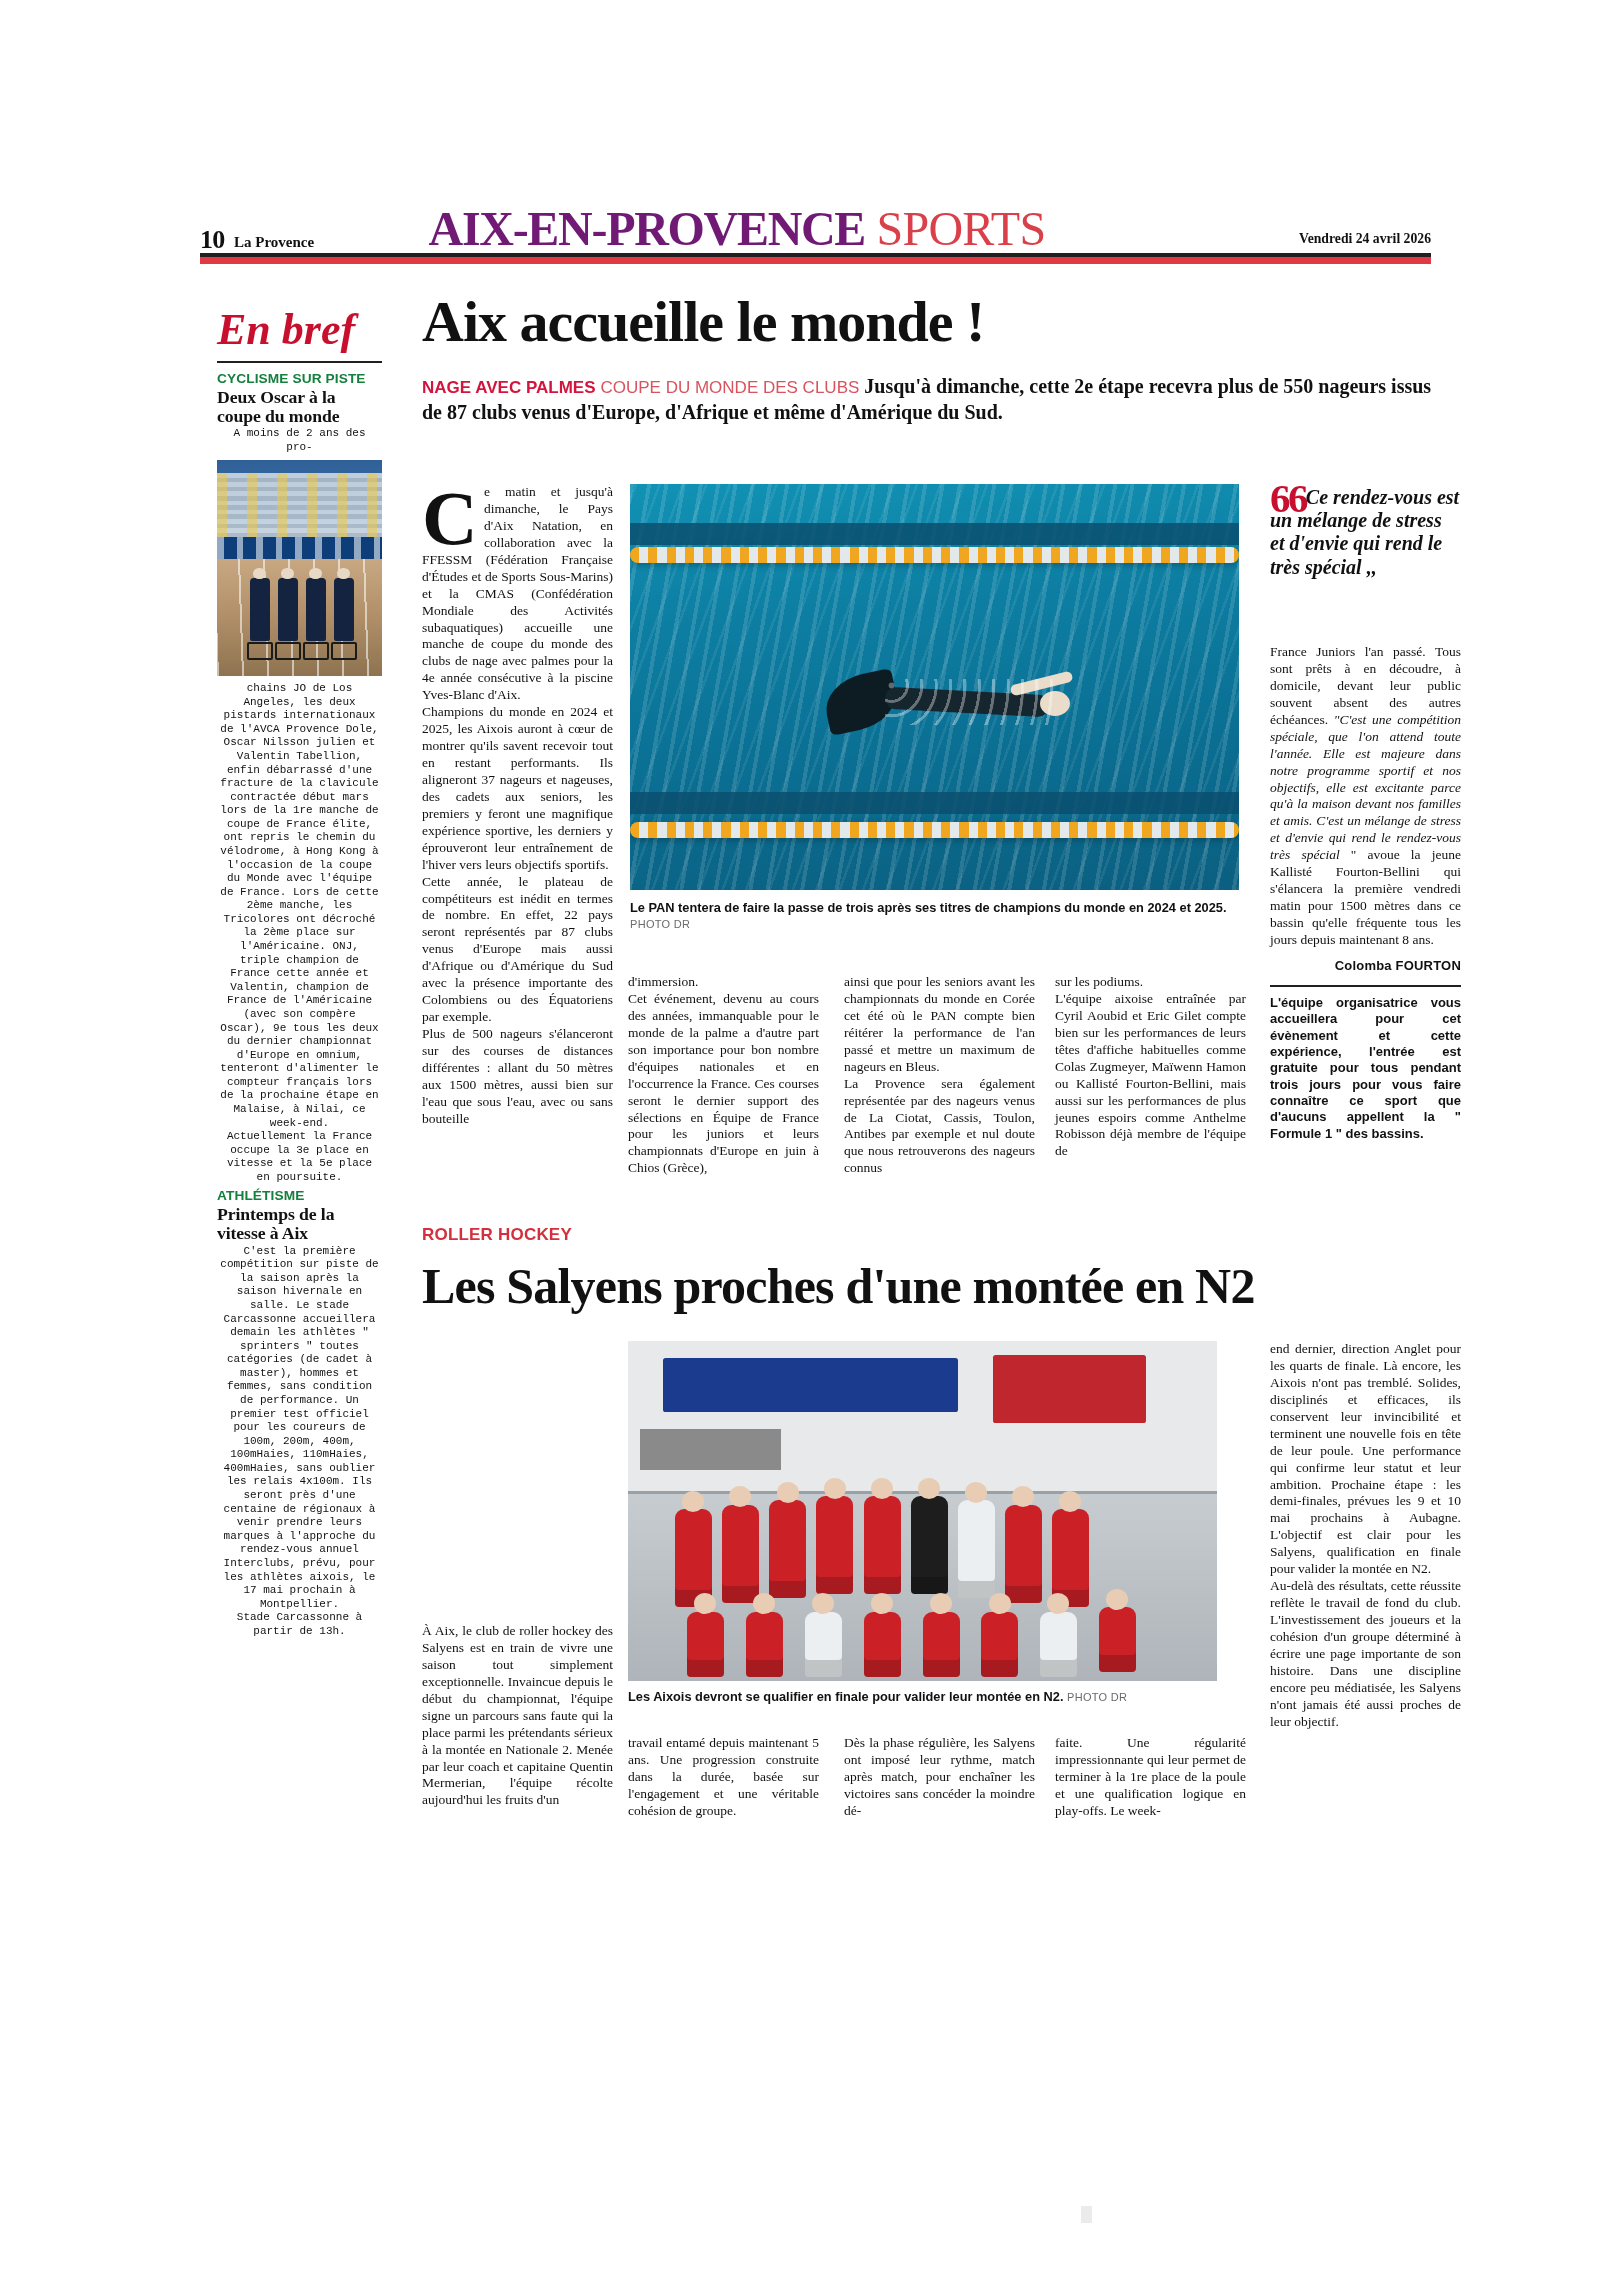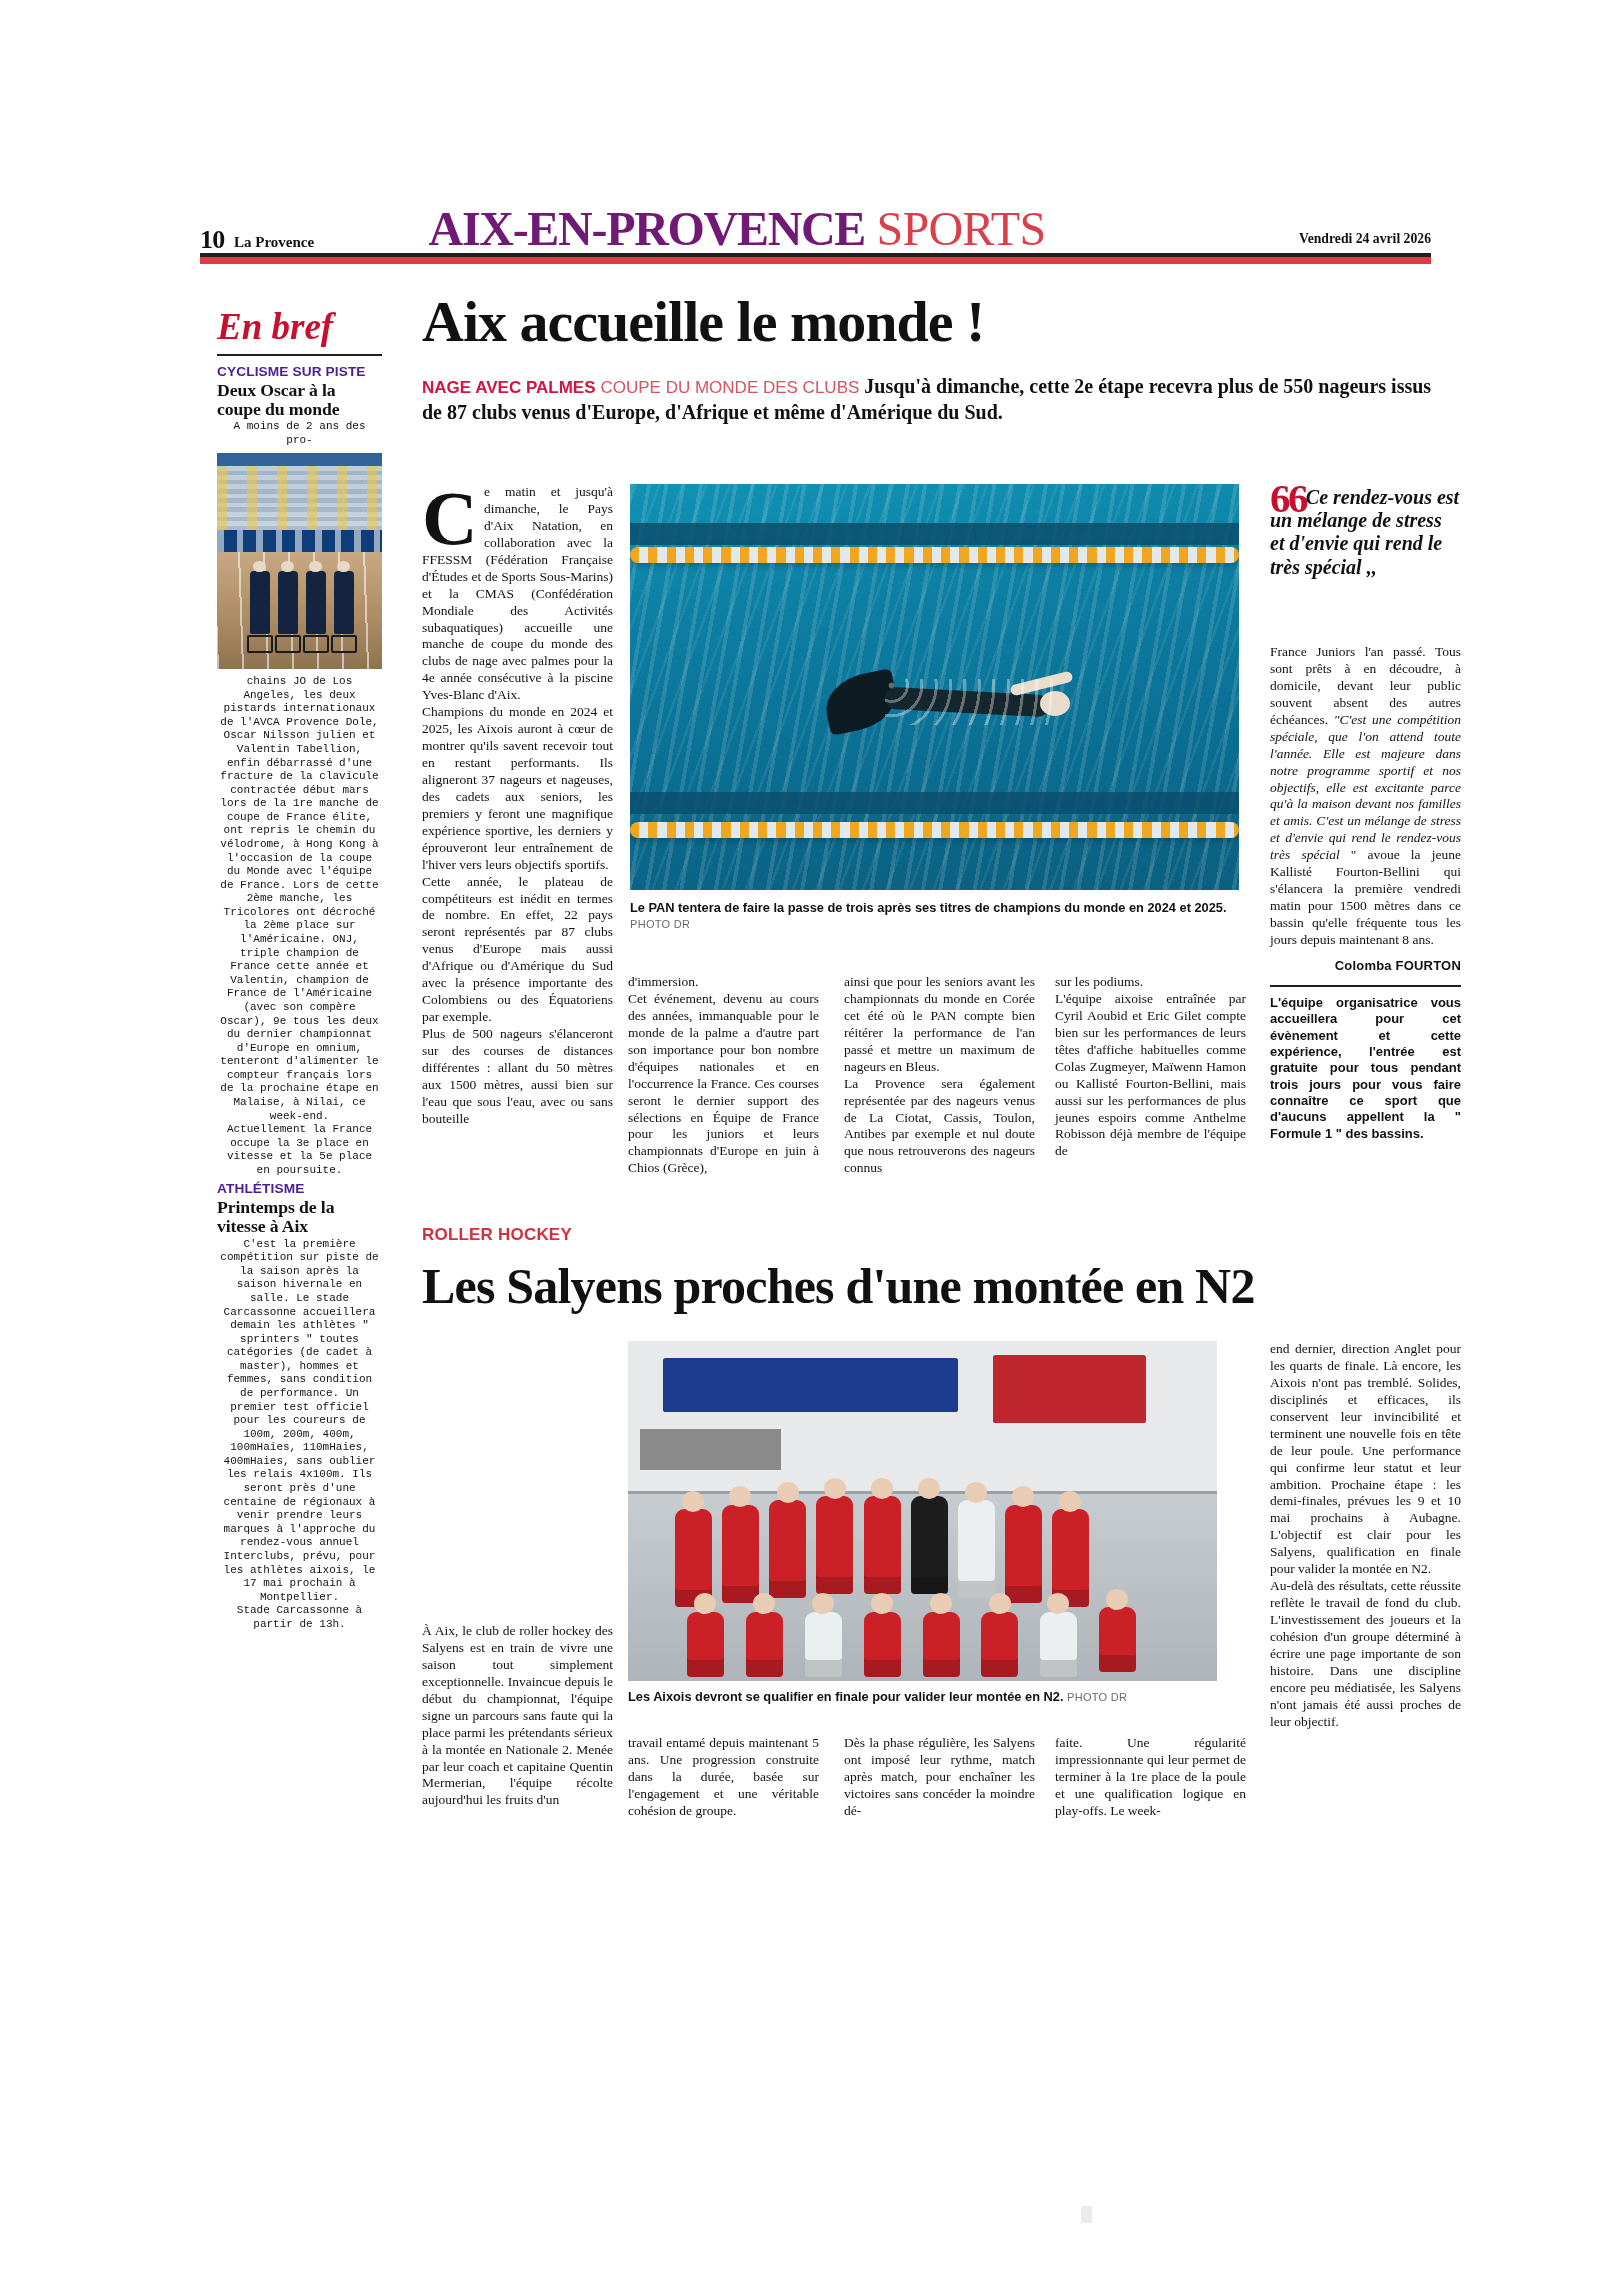--- a/index.html
+++ b/index.html
@@ -12,23 +12,23 @@
   .mh-brand{position:absolute;left:34px;top:38px;font-family:"Liberation Serif",serif;font-weight:bold;font-size:15px;}
   .mh-title{position:absolute;left:200px;top:5.2px;width:674px;text-align:center;white-space:nowrap;}
   .mh-title .t1{font-family:"Liberation Serif",serif;font-weight:bold;font-size:48px;color:#701a75;letter-spacing:-1.3px;}
   .mh-title .t2{font-family:"Liberation Serif",serif;font-size:48px;color:#d9404a;letter-spacing:-0.7px;font-weight:normal;}
   .mh-date{position:absolute;right:0;top:35px;font-family:"Liberation Serif",serif;font-weight:bold;font-size:13.7px;white-space:nowrap;}
   .mh-rule-dark{position:absolute;left:200px;top:253px;width:1231px;height:4.6px;background:#231f20;}
   .mh-rule-red{position:absolute;left:200px;top:257px;width:1231px;height:6.5px;background:#e03a45;}
 
   
   .rail{position:absolute;left:217px;top:308px;width:165px;}
-  .enbref{font-family:"Liberation Serif",serif;font-style:italic;font-weight:bold;font-size:37px;color:#c8102e;line-height:1;}
+  .enbref{font-family:"Liberation Serif",serif;font-style:italic;font-weight:bold;font-size:44px;color:#c8102e;line-height:1;}
   .rail-rule{width:165px;height:2px;background:#231f20;margin:9.2px 0 7.9px 0;}
-  .kicker{font-family:"Liberation Sans",sans-serif;font-weight:bold;font-size:13.7px;color:#4c1d95;letter-spacing:0.1px;line-height:1.12;text-transform:uppercase;}
+  .kicker{font-family:"Liberation Sans",sans-serif;font-weight:bold;font-size:13.7px;color:#15803d;letter-spacing:0.1px;line-height:1.12;text-transform:uppercase;}
   .rail-head{font-family:"Liberation Serif",serif;font-weight:bold;font-size:17.7px;line-height:1.08;margin:1.3px 0 1.3px 0;letter-spacing:-0.1px;}
   .rail-body{font-family:Liberation Mono, monospace;font-size:11px;line-height:1.235;text-align:center;}
   .rail-photo{width:165px;height:216px;margin:5.2px 0 6.5px 0;position:relative;overflow:hidden;background:#1d3f6e;}
 
   
   .vp-sky{position:absolute;left:0;top:0;width:100%;height:40%;background:linear-gradient(180deg,#2f5f96 0%,#3f78b0 60%,#7fa7c9 100%);}
   .vp-seats{position:absolute;left:0;top:6%;width:100%;height:30%;
     background:repeating-linear-gradient(180deg,#d8dfe6 0 4.6px,#b7c2cc 4.6px 9.2px);opacity:.85;}
   .vp-seats2{position:absolute;left:0;top:6%;width:100%;height:30%;
     background:repeating-linear-gradient(90deg,rgba(240,200,60,.55) 0 10.5px,rgba(255,255,255,0) 10.5px 30px);}

